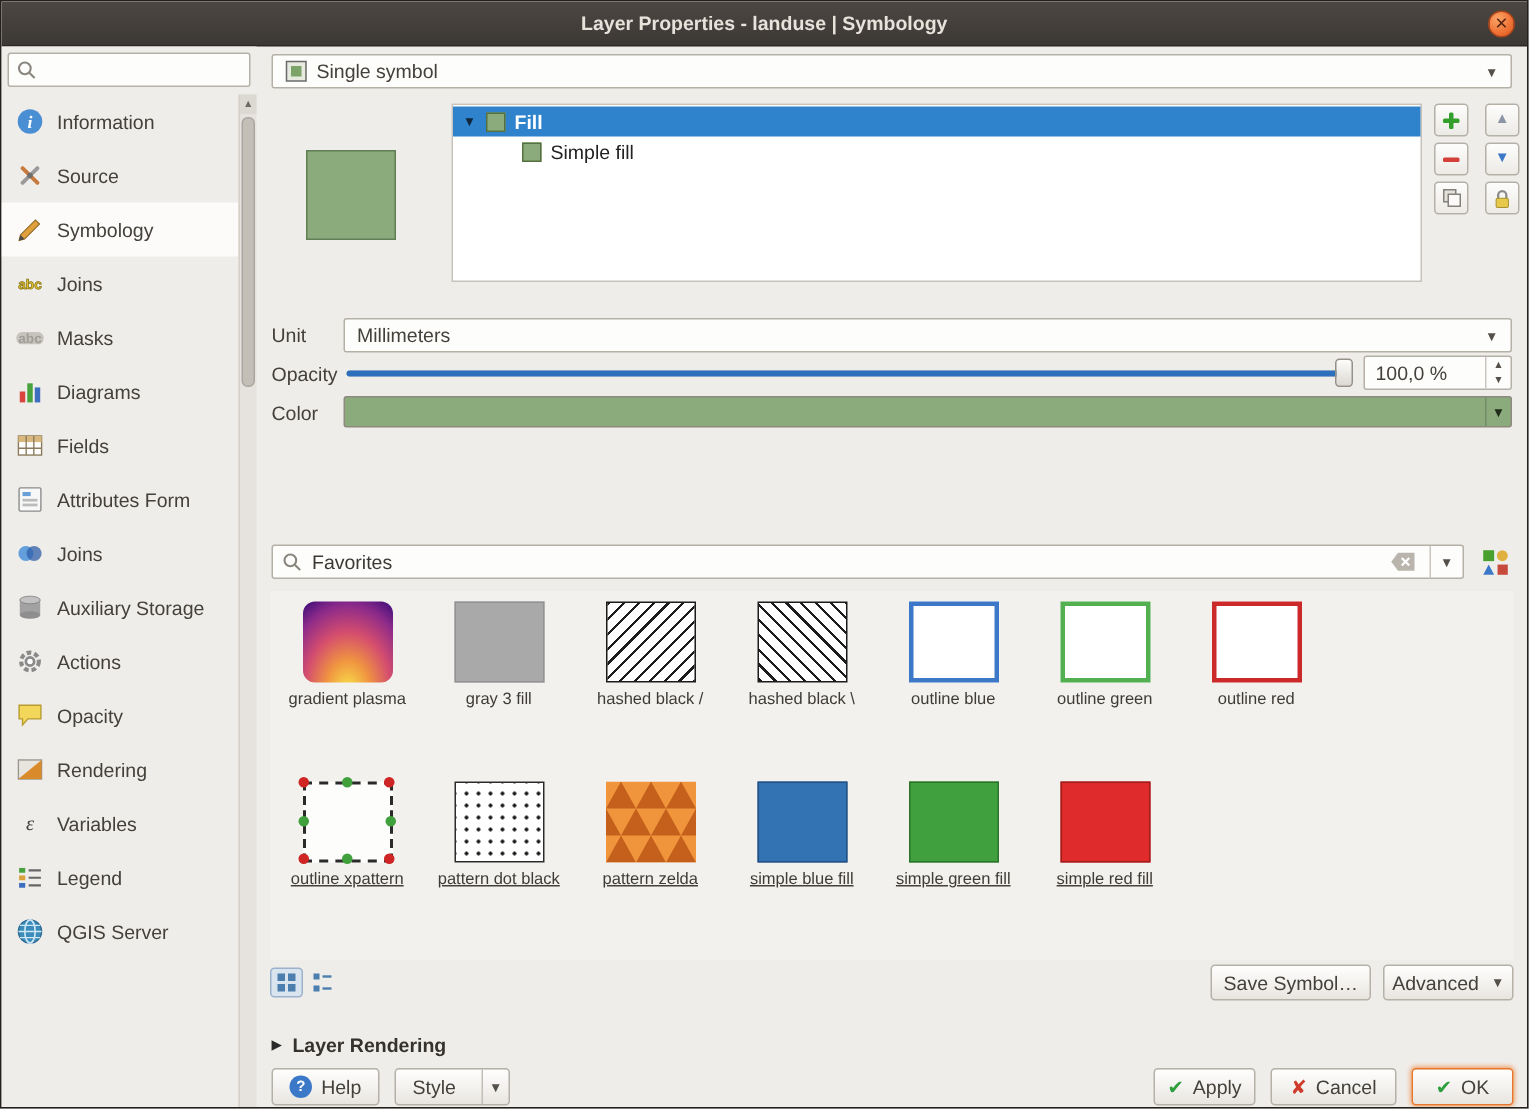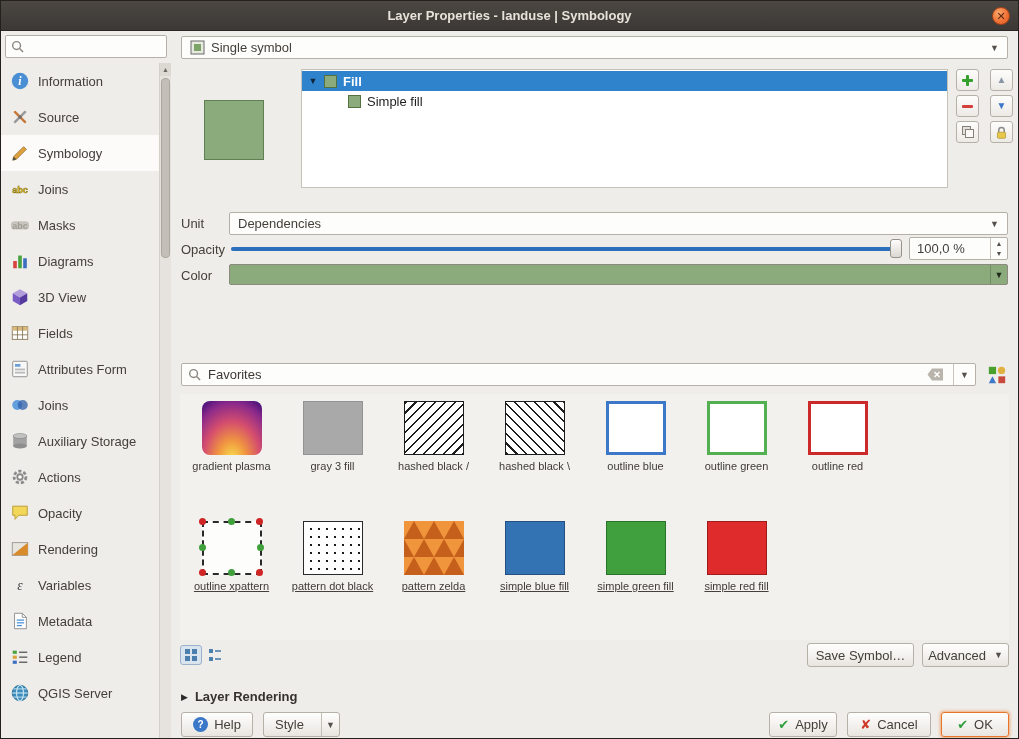--- a/index.html
+++ b/index.html
@@ -202,30 +202,20 @@
               <rect x="3.5" y="11" width="4" height="8" fill="#d9443f"></rect>
               <rect x="9" y="5" width="4" height="14" fill="#48a33e"></rect>
               <rect x="14.5" y="8" width="4" height="11" fill="#3d6fc0"></rect>
             </svg>
           </span>
         <span>Diagrams</span>
       </div>
       <div class="side-item">
         <span class="ic">
             <svg width="20" height="20" viewBox="0 0 22 22">
-              <path d="M11 2.5 L19 7 L11 11.5 L3 7 Z" fill="#b39ddb"></path>
-              <path d="M3 7 L11 11.5 V20 L3 15.5 Z" fill="#7a5cc4"></path>
-              <path d="M19 7 L11 11.5 V20 L19 15.5 Z" fill="#563a9e"></path>
-            </svg>
-          </span>
-        <span>3D View</span>
-      </div>
-      <div class="side-item">
-        <span class="ic">
-            <svg width="20" height="20" viewBox="0 0 22 22">
               <rect x="2.5" y="4" width="17" height="14" fill="#fff" stroke="#8a7a5a"></rect>
               <rect x="2.5" y="4" width="17" height="4.5" fill="#d8b87c"></rect>
               <line x1="8.2" y1="4" x2="8.2" y2="18" stroke="#8a7a5a"></line>
               <line x1="13.8" y1="4" x2="13.8" y2="18" stroke="#8a7a5a"></line>
               <line x1="2.5" y1="13" x2="19.5" y2="13" stroke="#8a7a5a"></line>
             </svg>
           </span>
         <span>Fields</span>
       </div>
       <div class="side-item">
@@ -284,32 +274,20 @@
           </span>
         <span>Rendering</span>
       </div>
       <div class="side-item">
         <span class="ic">
             <svg width="20" height="20" viewBox="0 0 22 22">
               <text x="11" y="16" text-anchor="middle" font-size="15" font-family="serif" font-style="italic" fill="#3f3f3f">ε</text>
             </svg>
           </span>
         <span>Variables</span>
-      </div>
-      <div class="side-item">
-        <span class="ic">
-            <svg width="20" height="20" viewBox="0 0 22 22">
-              <path d="M5 2.5 h8.5 L18 7 v12.5 H5 Z" fill="#fff" stroke="#8a8a8a"></path>
-              <path d="M13.5 2.5 V7 H18" fill="none" stroke="#8a8a8a"></path>
-              <line x1="7.5" y1="10" x2="15.5" y2="10" stroke="#4a90d9" stroke-width="1.4"></line>
-              <line x1="7.5" y1="13" x2="15.5" y2="13" stroke="#4a90d9" stroke-width="1.4"></line>
-              <line x1="7.5" y1="16" x2="13" y2="16" stroke="#4a90d9" stroke-width="1.4"></line>
-            </svg>
-          </span>
-        <span>Metadata</span>
       </div>
       <div class="side-item">
         <span class="ic">
             <svg width="20" height="20" viewBox="0 0 22 22">
               <rect x="3" y="4" width="4.5" height="3.5" fill="#48a33e"></rect>
               <line x1="10" y1="5.8" x2="19" y2="5.8" stroke="#666" stroke-width="1.6"></line>
               <rect x="3" y="9.5" width="4.5" height="3.5" fill="#d9a23c"></rect>
               <line x1="10" y1="11.2" x2="19" y2="11.2" stroke="#666" stroke-width="1.6"></line>
               <rect x="3" y="15" width="4.5" height="3.5" fill="#3d6fc0"></rect>
               <line x1="10" y1="16.8" x2="19" y2="16.8" stroke="#666" stroke-width="1.6"></line>
@@ -385,21 +363,21 @@
   </div>
   <div class="tool" style="left:989px;top:120px">
     <svg width="15" height="15" viewBox="0 0 22 22">
         <path d="M7 11 v-3.5 a4 4 0 0 1 8 0 V11" fill="none" stroke="#8a8a8a" stroke-width="2.2"></path>
         <rect x="5" y="10.5" width="12" height="9" rx="1.5" fill="#e8c84a" stroke="#a8922e"></rect>
       </svg>
   </div>
 
   <span class="prop-label" style="top:215px">Unit</span>
   <div class="combo" id="unit-combo">
-    <span>Dependencies</span>
+    <span>Millimeters</span>
     <span class="chev">▼</span>
   </div>
 
   <span class="prop-label" style="top:241px">Opacity</span>
   <div id="opacity-slider">
     <div id="opacity-track">
       <div id="opacity-fill" style="width: 100%;"></div>
     </div>
     <div id="opacity-handle"></div>
   </div>

